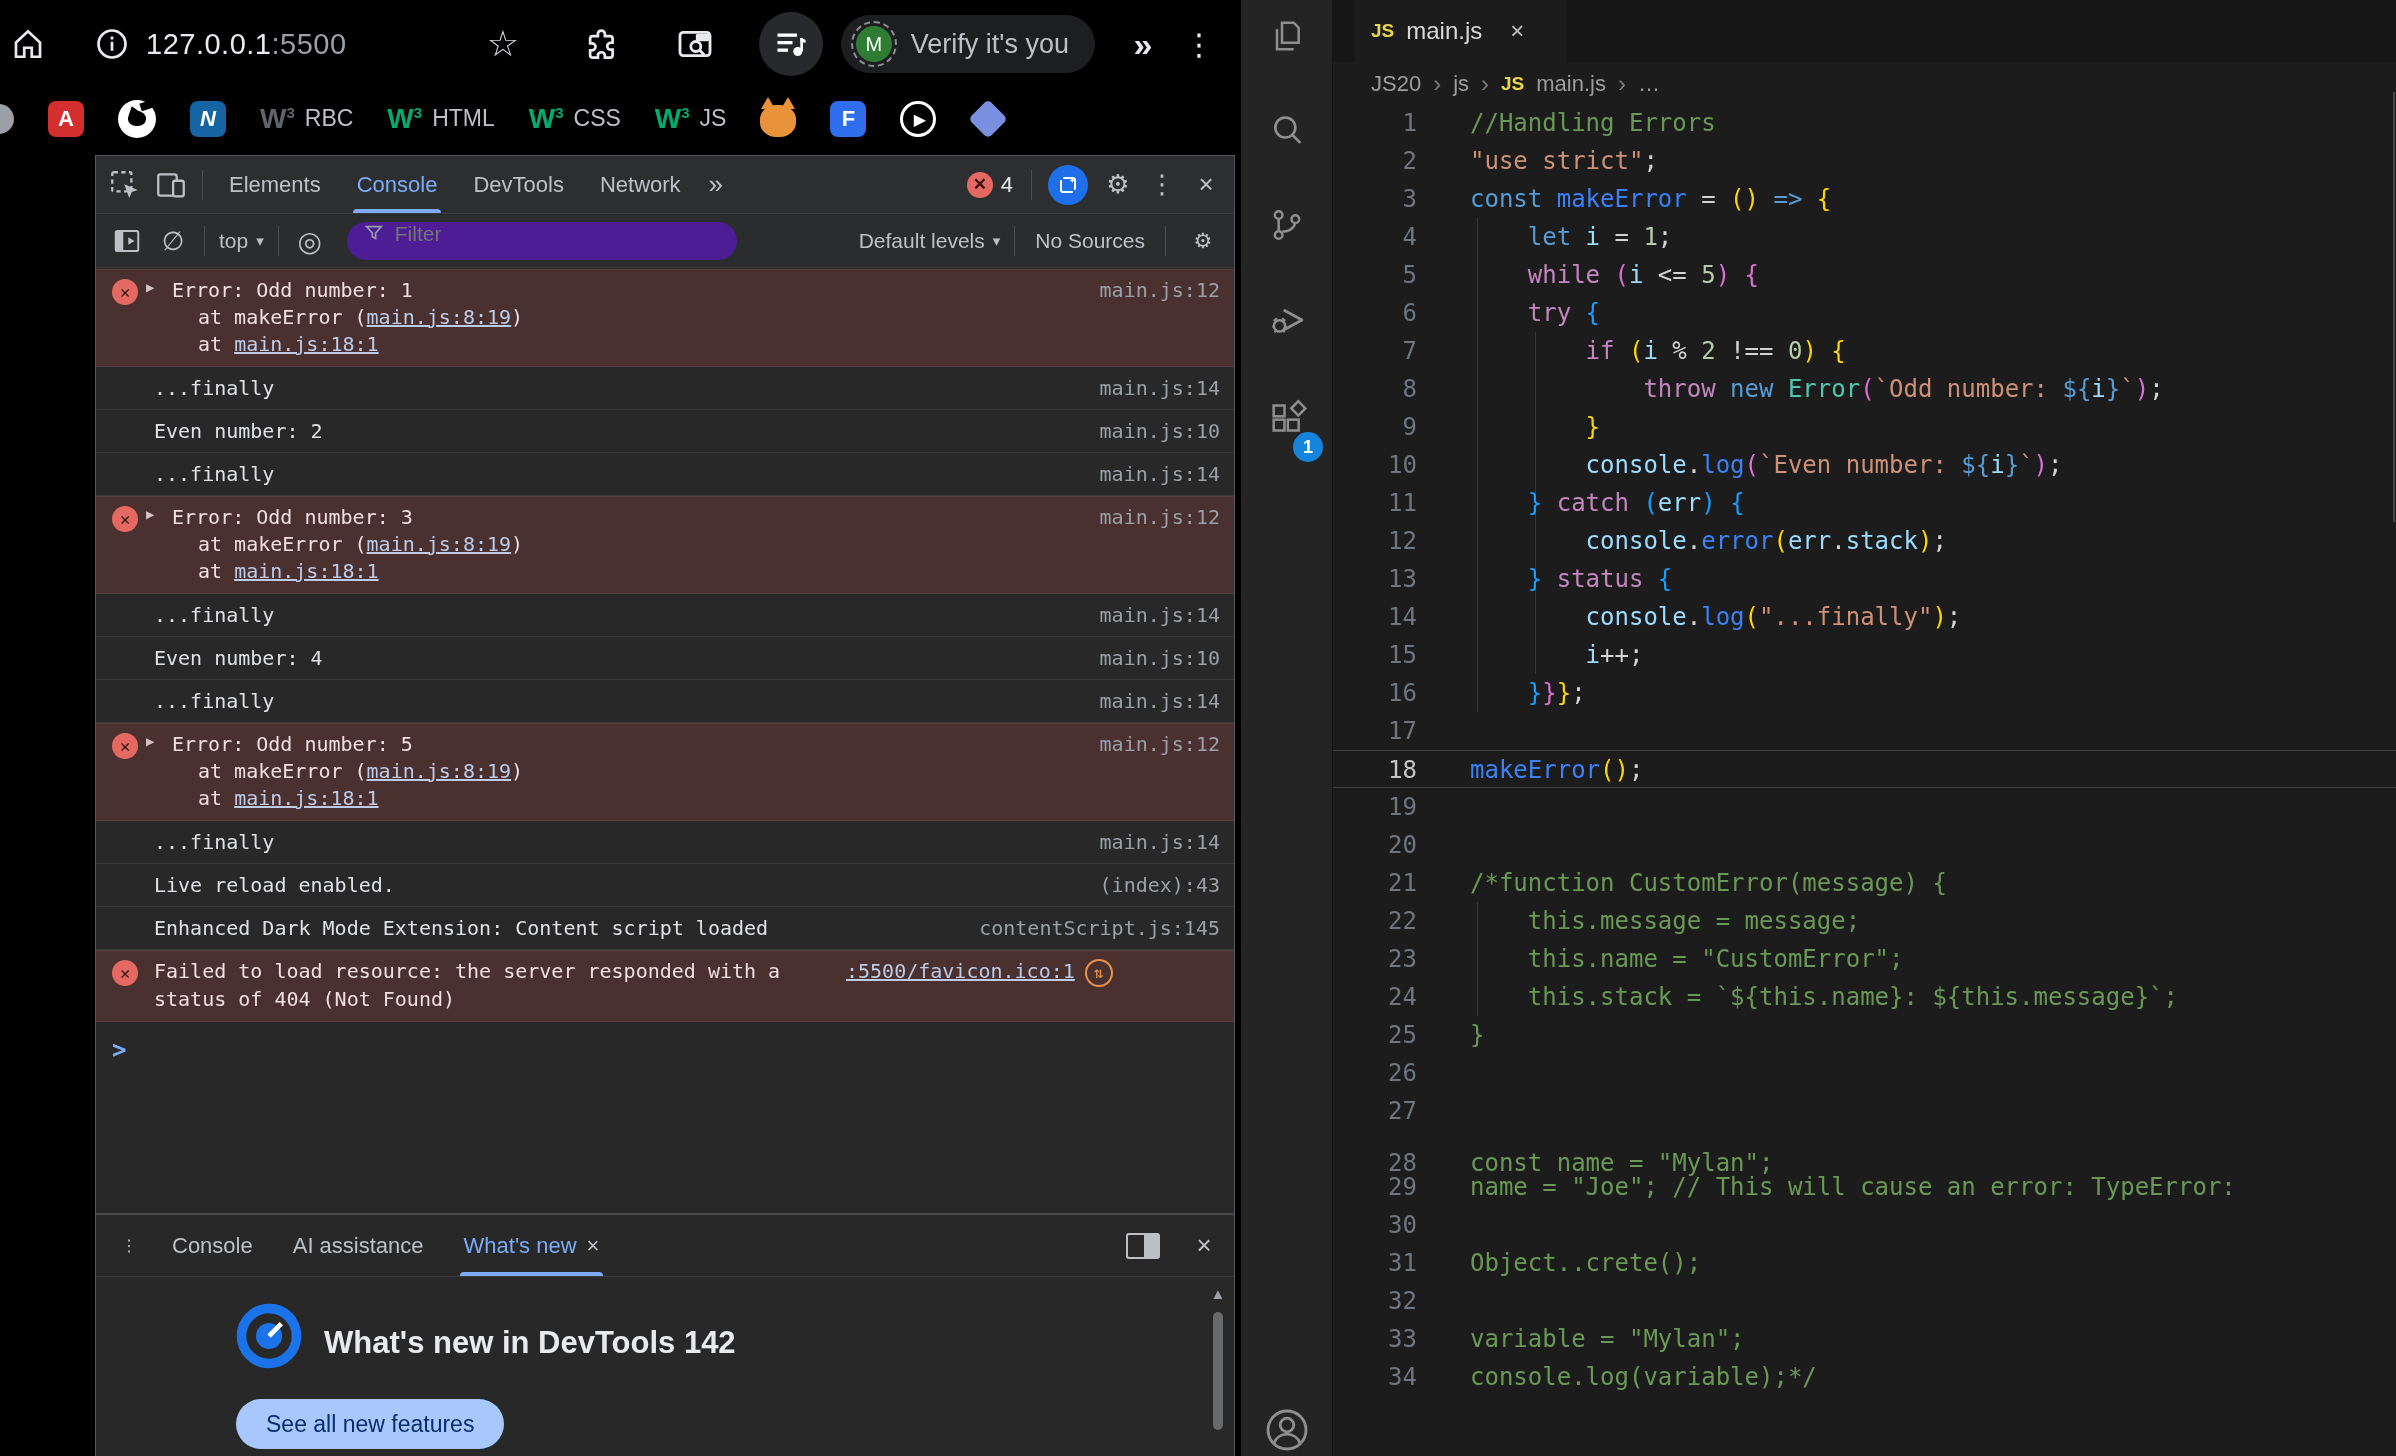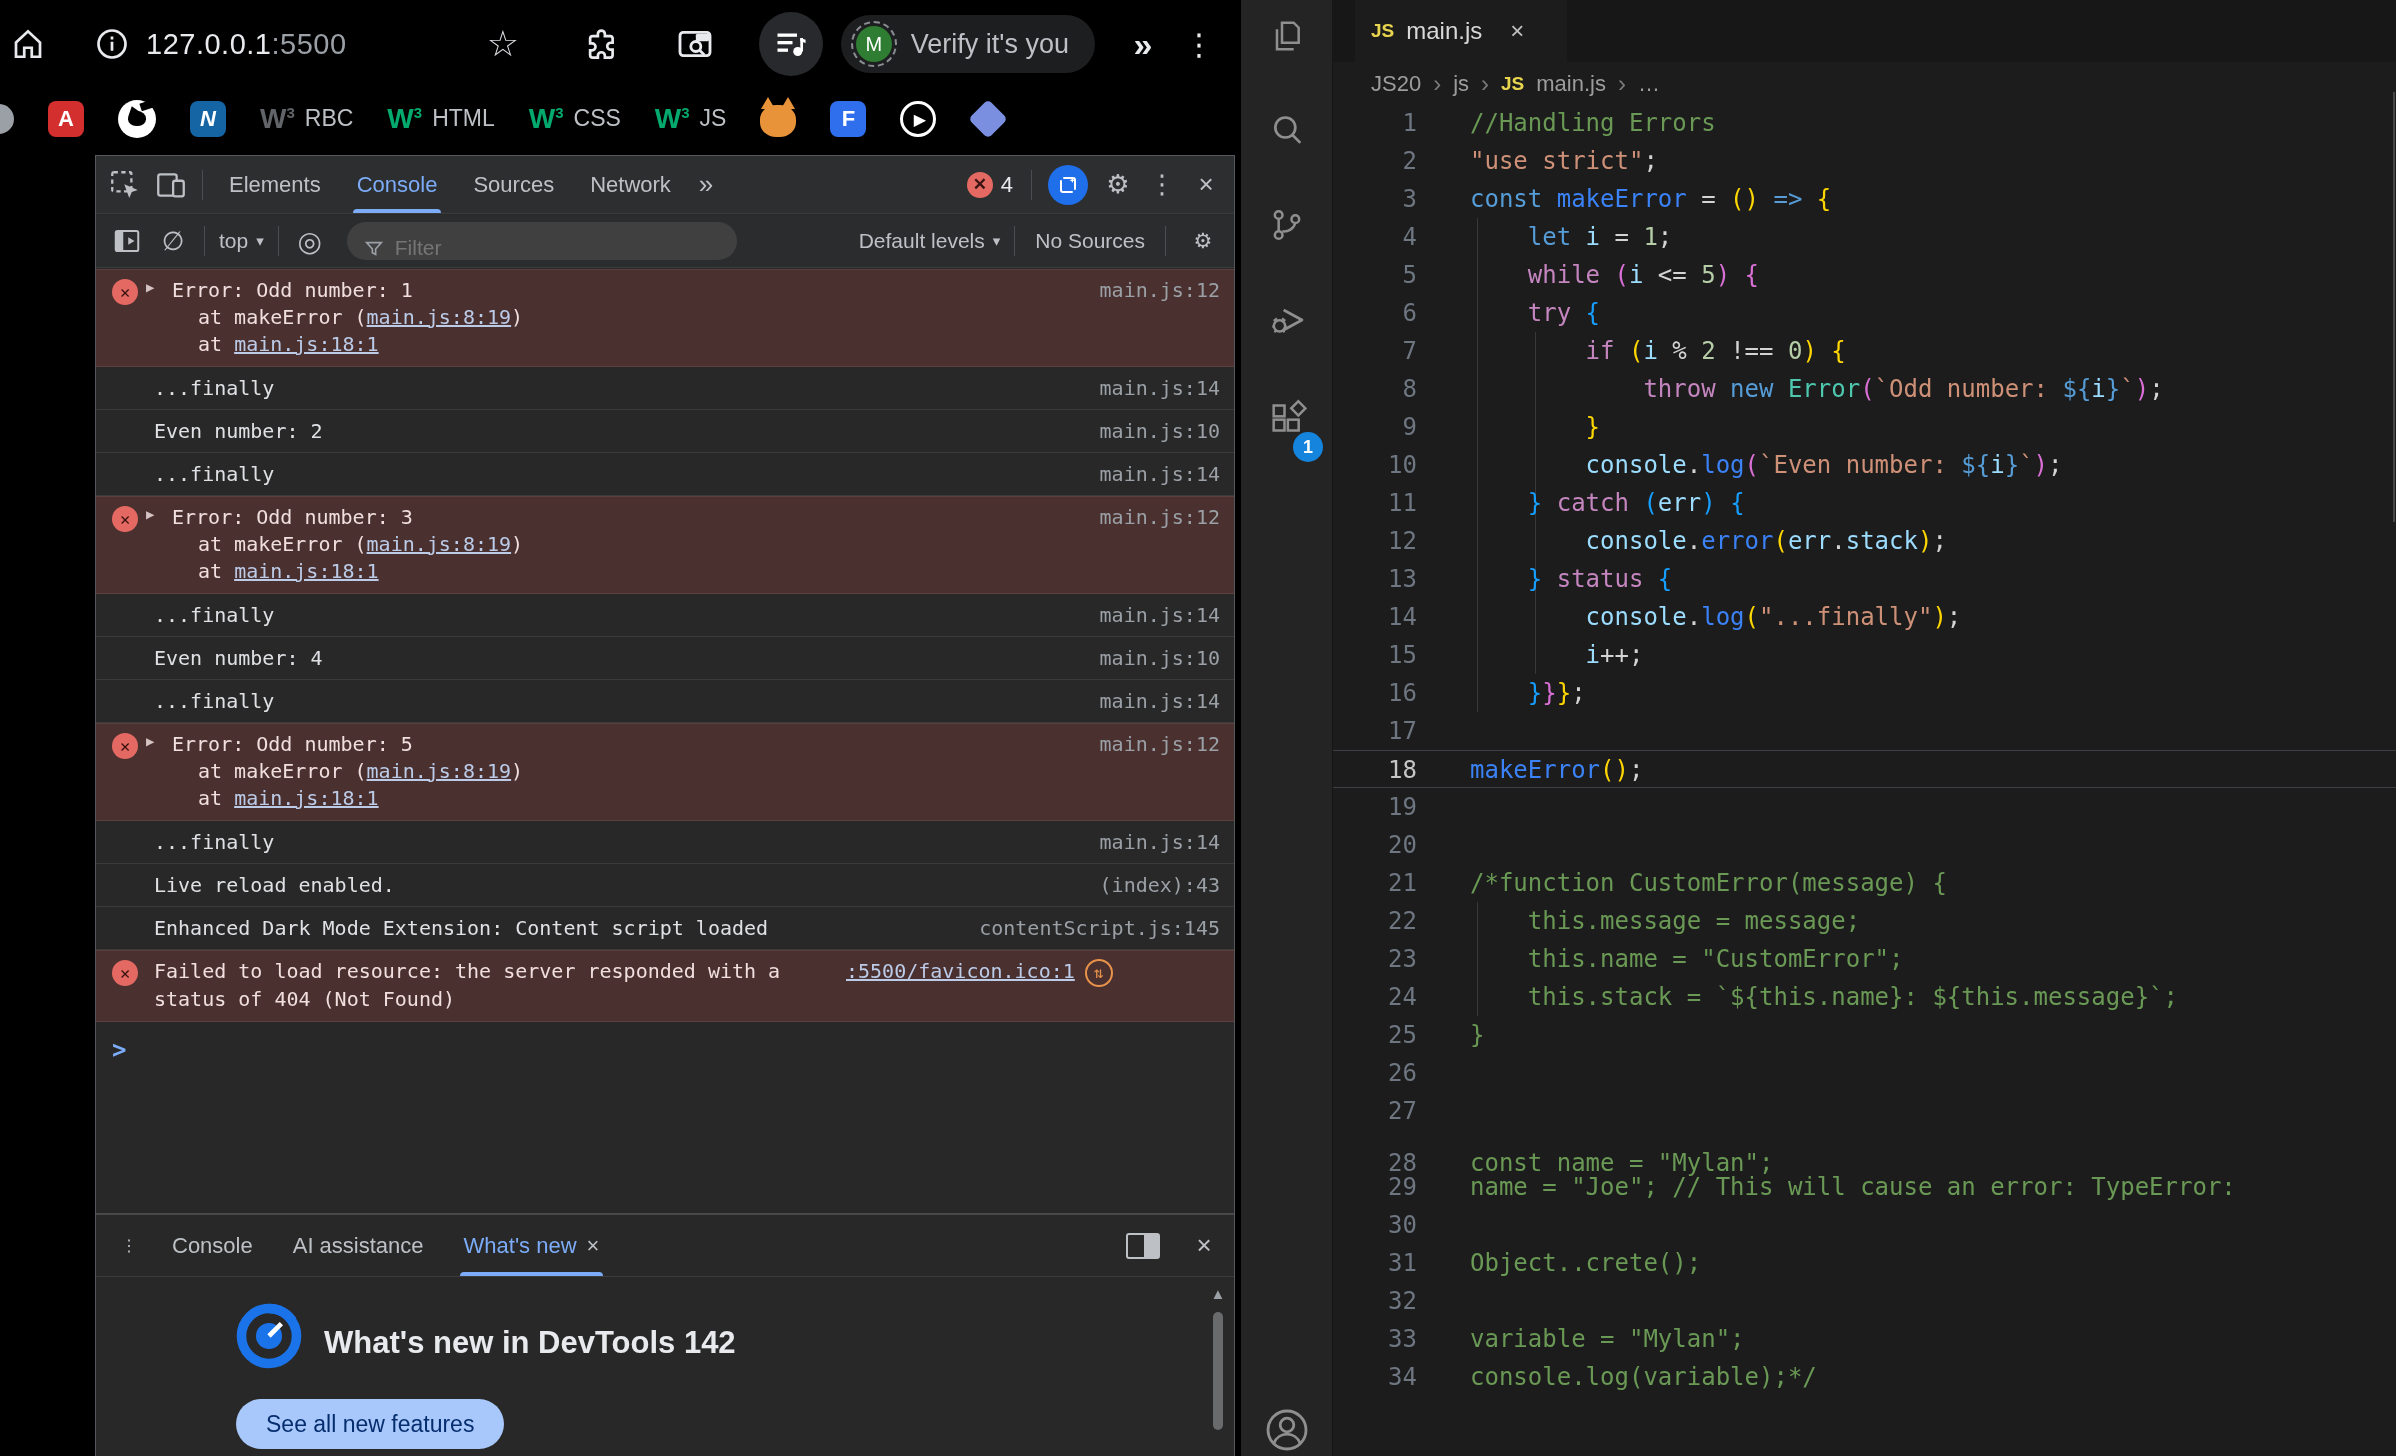--- a/index.html
+++ b/index.html
@@ -57,21 +57,21 @@
   .dt-tab.active { color:#7cacf8; }
   .dt-tab.active::after { content:""; position:absolute; left:14px; right:14px; bottom:0; height:4px; border-radius:4px 4px 0 0; background:#7cacf8; }
   .dt-more { color:#bdc1c6; font-size:26px; padding:0 10px; }
   #dt-tab-spacer { flex:1; }
   #err-badge { display:flex; align-items:center; gap:8px; color:#e8eaed; font-size:22px; padding:0 10px; }
   .errcircle { width:26px; height:26px; border-radius:50%; background:#e46962; color:#3a1412; font-size:17px; font-weight:bold; display:flex; align-items:center; justify-content:center; }
   #ai-btn { width:40px; height:40px; border-radius:50%; background:#1f6feb; display:flex; align-items:center; justify-content:center; margin:0 8px; }
   .glyphbtn { color:#bdc1c6; font-size:26px; width:44px; text-align:center; }
 
   #dt-toolbar { position:absolute; left:0; top:59px; width:100%; height:53px; background:#2b2c2e; border-bottom:1px solid #3c3c3c; display:flex; align-items:center; font-size:21px; color:#bdc1c6; }
-  #filter-box { width:390px; height:38px; border-radius:19px; background:#404040; display:flex; align-items:flex-end; gap:10px; padding:0 16px; margin-left:14px; color:#9aa0a6; }
+  #filter-box { width:390px; height:38px; border-radius:19px; background:#4c1d95; display:flex; align-items:flex-start; gap:10px; padding:0 16px; margin-left:14px; color:#9aa0a6; }
   #filter-box input { background:transparent; border:none; outline:none; color:#bdc1c6; font-size:21px; width:280px; font-family:"Liberation Sans",sans-serif; }
   .caret { font-size:15px; margin-left:8px; color:#bdc1c6; }
   #levels { margin-left:auto; display:flex; align-items:center; }
   #noissues { margin:0 6px; }
 
   
   #console-msgs { position:absolute; left:0; top:113px; width:100%; height:986px; overflow:hidden;
     font-family:"DejaVu Sans Mono", monospace; font-size:20px; }
   .crow { position:relative; border-bottom:1px solid #3a3a3a; padding:7px 14px 7px 58px; min-height:43px; color:#dfe1e5; display:flex; align-items:flex-start; }
   .crow .msg { flex:1; line-height:28px; }
@@ -245,21 +245,21 @@
       <div class="dt-icbtn">
         <svg width="34" height="34" viewBox="0 0 24 24">
             <rect x="3" y="4.5" width="13" height="15" rx="1.5" fill="none" stroke="#bdc1c6" stroke-width="1.6"></rect>
             <rect x="13.5" y="9" width="7.5" height="11" rx="1.5" fill="#2d2e30" stroke="#bdc1c6" stroke-width="1.6"></rect>
           </svg>
       </div>
       <div class="vsep"></div>
       <div id="dt-tabs" style="display:flex;height:100%">
           <div class="dt-tab">Elements</div>
           <div class="dt-tab active">Console</div>
-          <div class="dt-tab">Sources</div>
+          <div class="dt-tab">DevTools</div>
           <div class="dt-tab">Network</div>
         </div>
       <div class="dt-more">»</div>
       <div id="dt-tab-spacer"></div>
       <div id="err-badge">
         <span class="errcircle">✕</span>
         <span>4</span>
       </div>
       <div class="vsep"></div>
       <div id="ai-btn">

